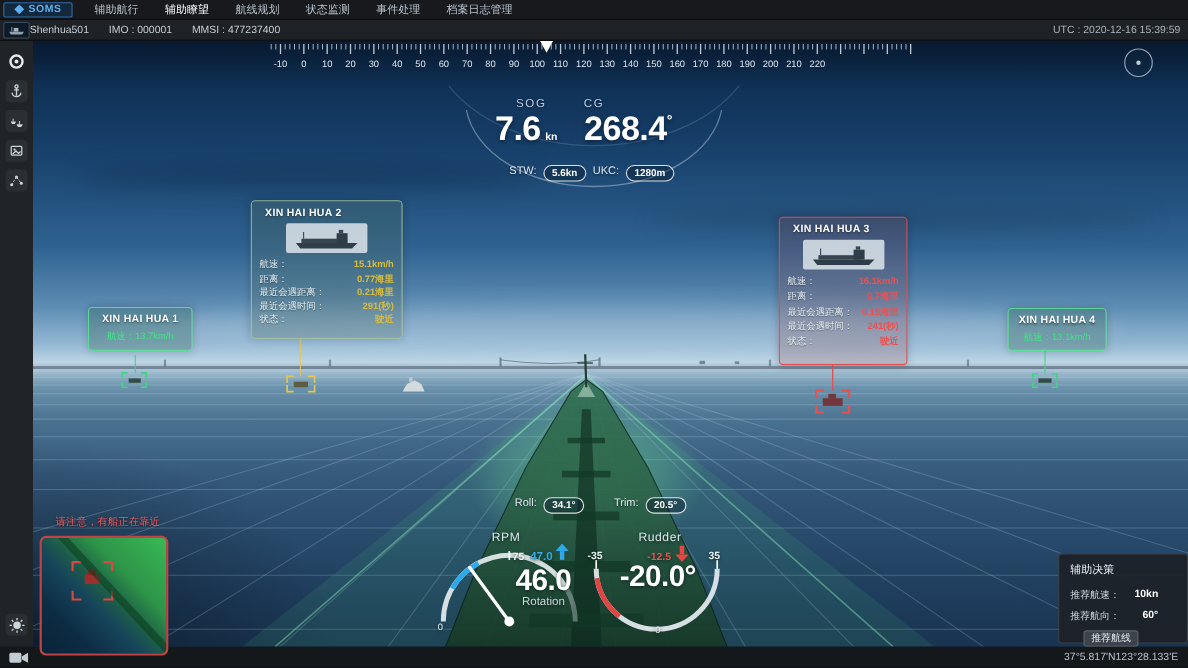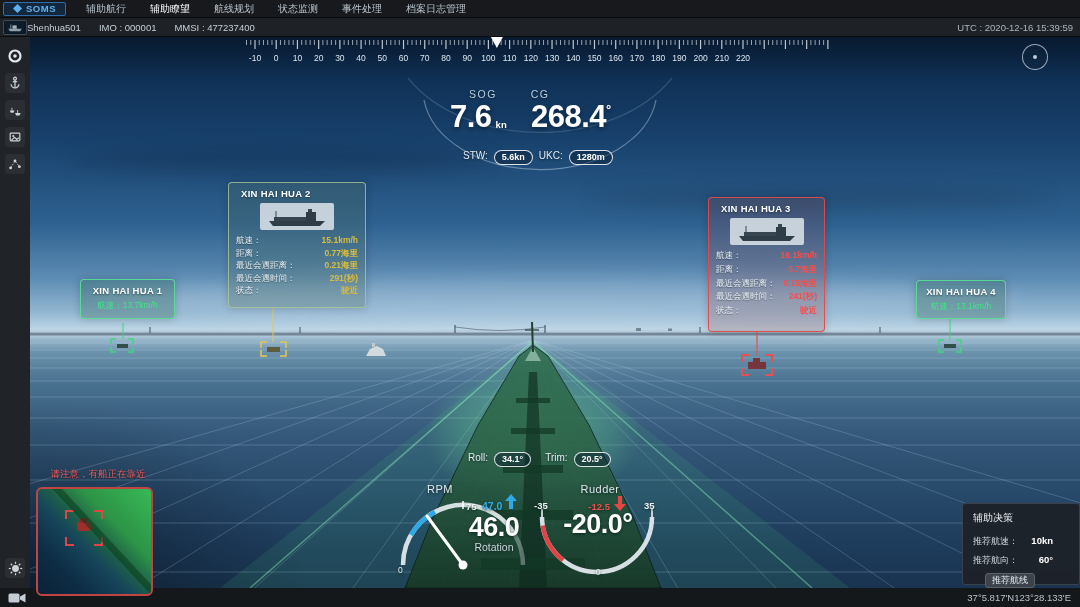--- a/index.html
+++ b/index.html
@@ -506,25 +506,25 @@
 </div>
 
 <div id="card-4" class="t-card t-small">
   <div class="title">XIN HAI HUA 4</div>
   <div class="speed">航速：13.1km/h</div>
 </div>
 
 <div class="pillrow" style="left:468px;top:452px">
   <span>Roll:</span>
   <span class="pill">34.1°</span>
-  <span style="margin-left:8px">Trim:</span>
+  <span style="margin-left:21px">Trim:</span>
   <span class="pill">20.5°</span>
 </div>
 
-<div class="gtxt gtitle" style="left:412px;top:483px;width:56px">RPM</div>
+<div class="gtxt gtitle" style="left:432px;top:483px;width:56px">RPM</div>
 <div class="gtxt gsmall" style="left:466px;top:501px">75</div>
 <div class="gtxt gsmall" style="left:482px;top:500px;color:#31aeea;font-size:10.5px">47.0</div>
 <svg class="gtxt" style="left:505px;top:494px" width="12" height="16">
   <polygon points="6,0 12,7 0,7" fill="#2fa8e8"></polygon>
     <rect x="4" y="7" width="4" height="8" fill="#2fa8e8"></rect>
 </svg>
 <div class="gtxt gbig" style="left:452px;top:512px;width:84px">46.0</div>
 <div class="gtxt gcap" style="left:452px;top:541px;width:84px">Rotation</div>
 <div class="gtxt gzero" style="left:398px;top:565px">0</div>
 

